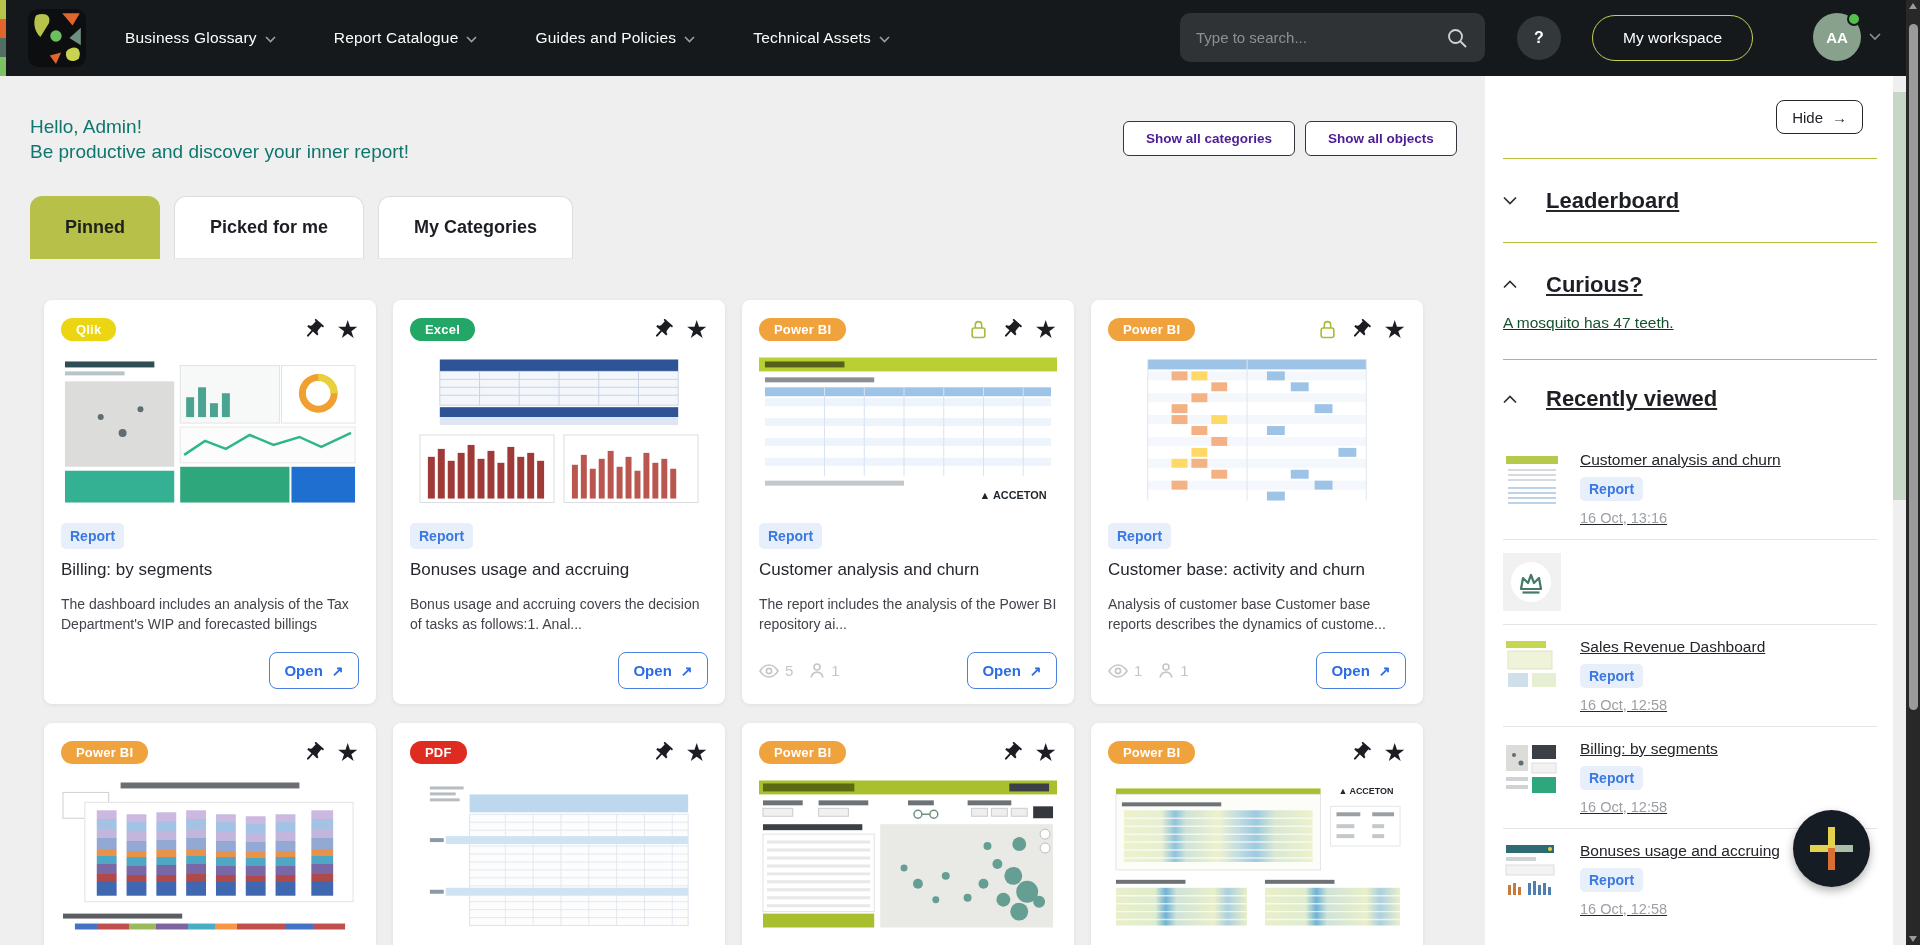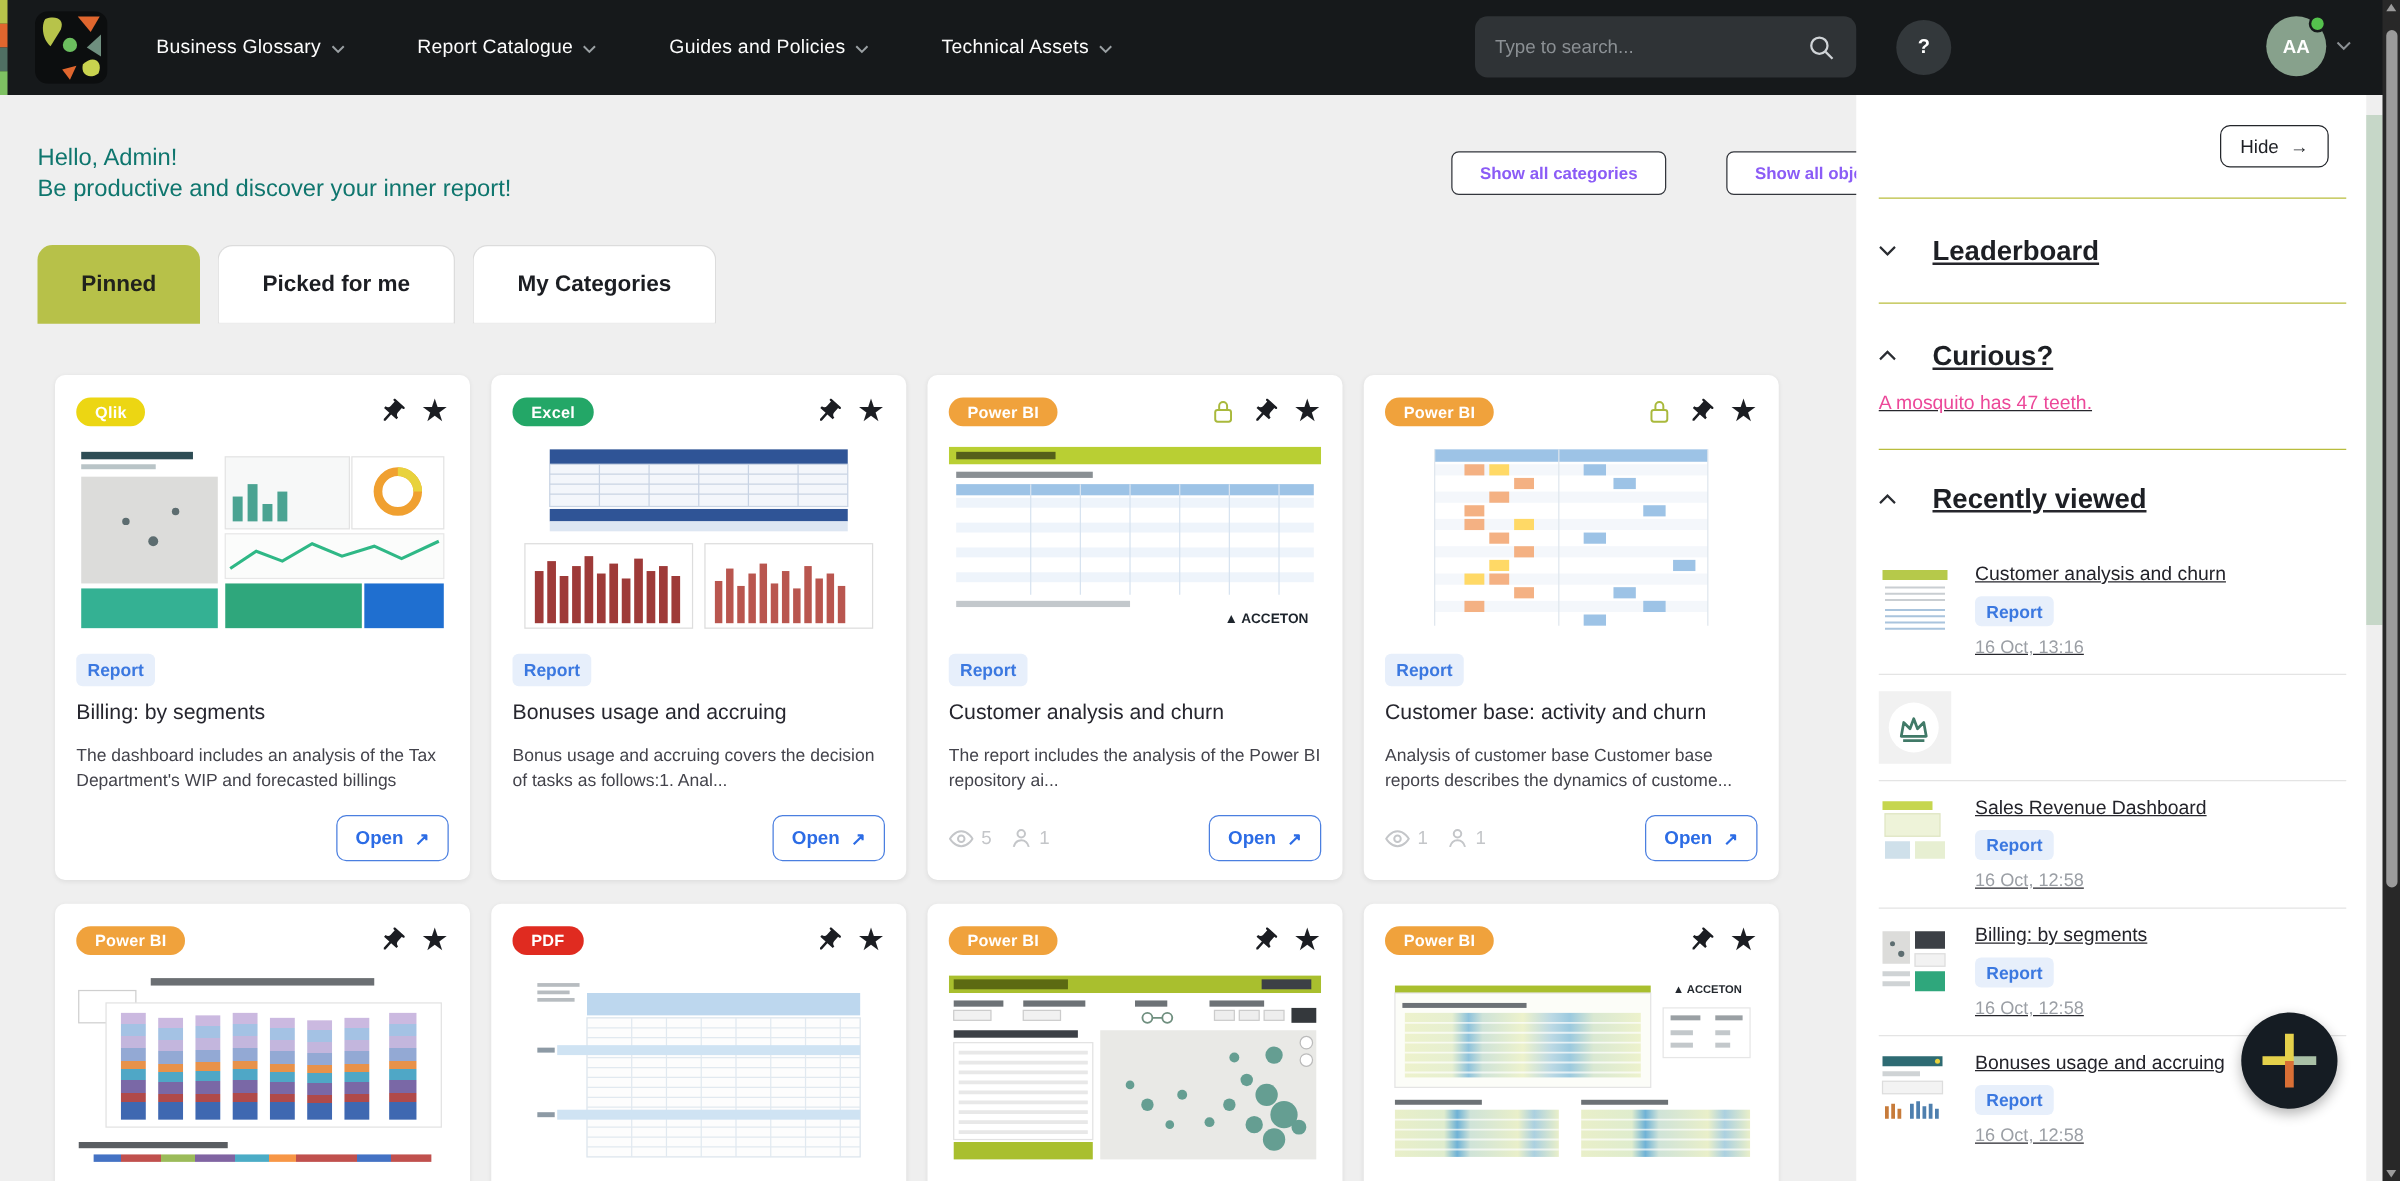--- a/index.html
+++ b/index.html
@@ -21,21 +21,21 @@
   .help-btn { position:absolute; left:1517px; top:16px; width:44px; height:44px; border-radius:50%; background:#33383b; color:#fff; font-size:16px; font-weight:bold; display:flex; align-items:center; justify-content:center; cursor:pointer; }
   .workspace-btn { position:absolute; left:1592px; top:15px; height:46px; padding:0 30px; border:1.5px solid #c6cf55; border-radius:23px; background:transparent; color:#fff; font-size:15.5px; font-family:inherit; display:flex; align-items:center; cursor:pointer; }
   .avatar-wrap { position:absolute; left:1813px; top:13px; width:70px; height:50px; }
   .avatar { position:absolute; left:0; top:0; width:48px; height:48px; border-radius:50%; background:#87a18c; color:#fff; font-weight:bold; font-size:15px; display:flex; align-items:center; justify-content:center; cursor:pointer; }
   .online-dot { position:absolute; left:34px; top:-1px; width:14px; height:14px; border-radius:50%; background:#55c14d; border:2px solid #16191b; }
   .avatar-chevron { position:absolute; left:56px; top:20px; }
 
   
   .greeting { position:absolute; left:30px; top:114px; font-size:19px; color:#0f766e; line-height:25px; }
   .hdr-actions { position:absolute; left:1123px; top:121px; display:flex; gap:10px; }
-  .ghost-btn { height:35px; padding:0 22px; background:#fff; border:1px solid #33363c; border-radius:6px; font-size:13.5px; font-weight:bold; color:#8b5cf6; font-family:inherit; display:flex; align-items:center; cursor:pointer;margin-left:38px; }
+  .ghost-btn { height:35px; padding:0 22px; background:#fff; border:1px solid #33363c; border-radius:6px; font-size:13.5px; font-weight:bold; color:#4c1d95; font-family:inherit; display:flex; align-items:center; cursor:pointer; }
 
   
   .tabs { position:absolute; left:30px; top:196px; display:flex; gap:14px; align-items:flex-end; }
   .tab { height:63px; padding:0 35px; display:flex; align-items:center; font-size:18px; font-weight:bold; border-radius:12px 12px 0 0; cursor:pointer; }
   .tab.active { background:#b7c149; color:#20221c; }
   .tab.inactive { background:#fff; border:1px solid #dcdcdc; border-bottom-color:#e9e9e9; color:#1c1e23; }
 
   
   .grid { position:absolute; left:44px; width:1420px; display:flex; gap:17px; }
   .row1 { top:300px; } .row2 { top:723px; }
@@ -55,21 +55,21 @@
   .open-btn { margin-left:auto; width:90px; height:37px; border:1px solid #4b7fe0; border-radius:8px; background:#fff; color:#2c6ce5; font-size:15px; font-weight:bold; font-family:inherit; display:flex; align-items:center; justify-content:center; gap:9px; cursor:pointer; }
   .open-arrow { font-size:14px; }
 
   
   .sidebar { position:absolute; left:1485px; top:76px; width:408px; height:869px; background:#fff; z-index:2;text-decoration:underline; }
   .hide-btn { position:absolute; top:24px; right:30px; height:34px; padding:0 15px; background:#fff; border:1.5px solid #23262b; border-radius:8px; font-size:15px; color:#1e2025; font-family:inherit; display:flex; align-items:center; gap:9px; cursor:pointer; }
   .sb-div { height:1px; background:#b9bd3d; margin:0 16px 0 18px; }
   .sb-div-light { height:1px; background:#e4e4e4; margin:0 16px 0 18px; }
   .sb-sect { display:flex; align-items:center; gap:29px; padding:0 18px; height:83px; }
   .sb-sect .label { font-size:22px; font-weight:bold; color:#1d1f24; }
-  .curious-body { padding:0 18px 27px; font-size:15.5px; color:#ec4899; margin-top:-12px; }
+  .curious-body { padding:0 18px 27px; font-size:15.5px; color:#14532d; margin-top:-12px; }
   .rv-item { display:flex; padding:13px 18px; }
   .rv-thumb { width:58px; height:58px; flex:none; background:#fff; display:flex; align-items:center; justify-content:center; }
   .rv-body { margin-left:19px; }
   .rv-title { font-size:15.5px; color:#23232a; }
   .rv-tag { display:inline-block; margin-top:8px; padding:4px 9px; border-radius:5px; background:#e7effb; color:#3b78e0; font-size:14px; font-weight:bold; }
   .rv-time { margin-top:9px; font-size:14.5px; color:#9b9fa5; }
 
   
   .fab { position:absolute; left:1793px; top:810px; width:77px; height:77px; border-radius:50%; background:#151c23; z-index:6; box-shadow:0 4px 10px rgba(0,0,0,.3); cursor:pointer; }
   .fab .ph { position:absolute; left:17px; top:35px; width:43px; height:7px; background:linear-gradient(90deg,#e5d14b 0 50%,#a9c0a6 50% 100%); }
@@ -132,20 +132,21 @@
   <div class="searchbox">
     <input type="text" placeholder="Type to search..." style="">
     <svg width="24" height="24" viewBox="0 0 24 24">
         <circle cx="10.5" cy="10.5" r="6.5" stroke="#d0d4d7" stroke-width="1.8" fill="none"></circle>
         <path d="M15.5 15.5 L21 21" stroke="#d0d4d7" stroke-width="1.8"></path>
       </svg>
   </div>
   <div class="help-btn">
       <span>?</span>
     </div>
+  <button class="workspace-btn">My workspace</button>
   <div class="avatar-wrap">
     <div class="avatar">AA</div>
     <div class="online-dot"></div>
     <svg class="avatar-chevron" width="12" height="8">
         <path d="M1 1l5 5 5-5" stroke="#8b9094" stroke-width="1.6" fill="none"></path>
       </svg>
   </div>
 </div>
 
 <div class="greeting">

